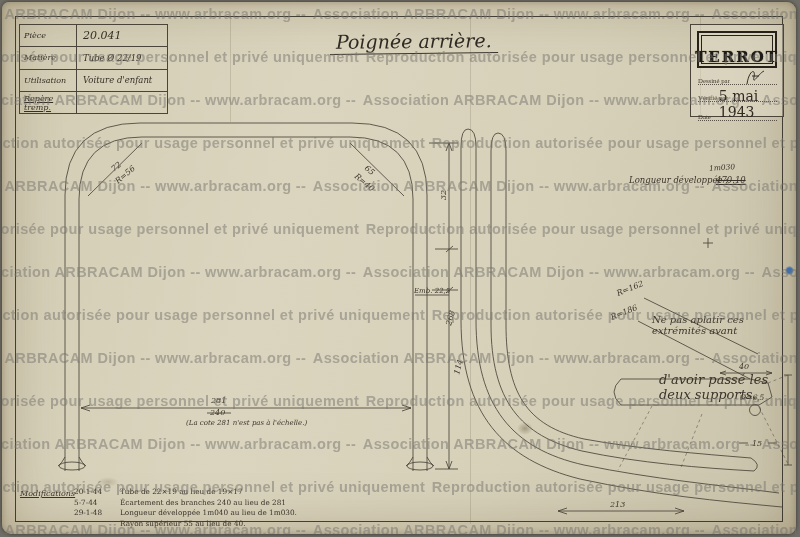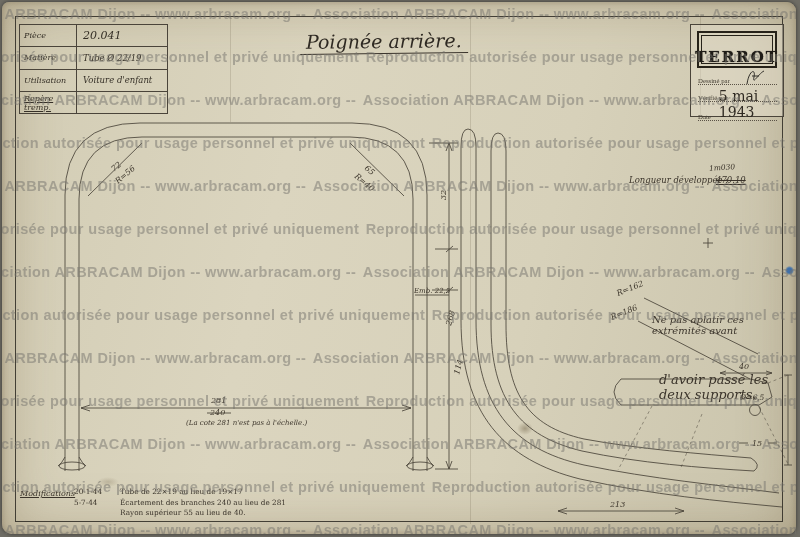--- a/index.html
+++ b/index.html
@@ -21,21 +21,21 @@
   .wm:nth-child(4n+4){margin-left:-62px;}
   
   .info-table{position:absolute;left:17px;top:22px;width:147px;border:1px solid #4a443a;color:#352f26;}
   .it-row{display:flex;border-bottom:1px solid #4a443a;height:21.3px;align-items:center;}
   .it-row:last-child{border-bottom:none;text-decoration:underline;}
   .it-label{width:57px;border-right:1px solid #4a443a;height:100%;display:flex;align-items:center;
     padding-left:4px;font-style:italic;font-size:8px;box-sizing:border-box;}
   .it-value{flex:1;padding-left:6px;font-style:italic;font-size:8.5px;}
   .it-row:first-child .it-value{font-size:11px;}
   
-  .title-wrap{position:absolute;left:282px;top:28px;width:200px;text-align:center;color:#2e2922;}
+  .title-wrap{position:absolute;left:296px;top:28px;width:200px;text-align:right;color:#2e2922;}
   .title-text{display:inline-block;font-style:italic;font-size:19px;border-bottom:1px solid #3a342c;
     padding:0 6px 1px 6px;transform:rotate(-.6deg);}
   
   .stamp{position:absolute;left:688px;top:22px;width:92px;height:91px;border:1px solid #4a443a;background:rgba(228,222,204,.45);}
   .stamp-logo{position:absolute;left:6px;top:6px;width:76px;height:33px;border:2px solid #262219;
     box-shadow:inset 0 0 0 2px #d8d2bc, inset 0 0 0 3px #262219;display:flex;align-items:flex-end;justify-content:center;}
   .stamp-logo span{font-weight:bold;font-size:15px;letter-spacing:2px;color:#1e1b16;text-shadow:0 0 1px #1e1b16;}
   .stamp-row{position:absolute;left:7px;right:6px;display:flex;align-items:flex-end;font-family:"Liberation Serif",serif;
     font-size:6.8px;color:#443e33;border-bottom:1px dotted #5a5246;height:13px;}
   .stamp-row .val{font-family:"DejaVu Serif",serif;font-size:14px;margin-left:8px;color:#2f2a22;}
@@ -160,20 +160,24 @@
     <div class="mods">
       <div class="mod-row">
         <span class="mod-date">20-1-44</span>
         <span class="mod-text">Tube de 22×19 au lieu de 19×17</span>
       </div>
       <div class="mod-row">
         <span class="mod-date">5-7-44</span>
         <span class="mod-text">Écartement des branches 240 au lieu de 281</span>
       </div>
       <div class="mod-row">
+        <span class="mod-date">29-1-48</span>
+        <span class="mod-text">Longueur développée 1m040 au lieu de 1m030.</span>
+      </div>
+      <div class="mod-row">
         <span class="mod-date"></span>
         <span class="mod-text">Rayon supérieur 55 au lieu de 40.</span>
       </div>
     </div>
 
     <div class="watermarks">
       <div class="wm" style="top:4px;"><span>Association ARBRACAM Dijon -- www.arbracam.org -- </span><span>Association ARBRACAM Dijon -- www.arbracam.org -- </span><span>Association ARBRACAM Dijon -- www.arbracam.org -- </span></div>
       <div class="wm" style="top:47px;"><span>Reproduction autorisée pour usage personnel et privé uniquement </span><span>Reproduction autorisée pour usage personnel et privé uniquement </span></div>
       <div class="wm" style="top:90px;"><span>Association ARBRACAM Dijon -- www.arbracam.org -- </span><span>Association ARBRACAM Dijon -- www.arbracam.org -- </span><span>Association ARBRACAM Dijon -- www.arbracam.org -- </span></div>
       <div class="wm" style="top:133px;"><span>Reproduction autorisée pour usage personnel et privé uniquement </span><span>Reproduction autorisée pour usage personnel et privé uniquement </span></div>

